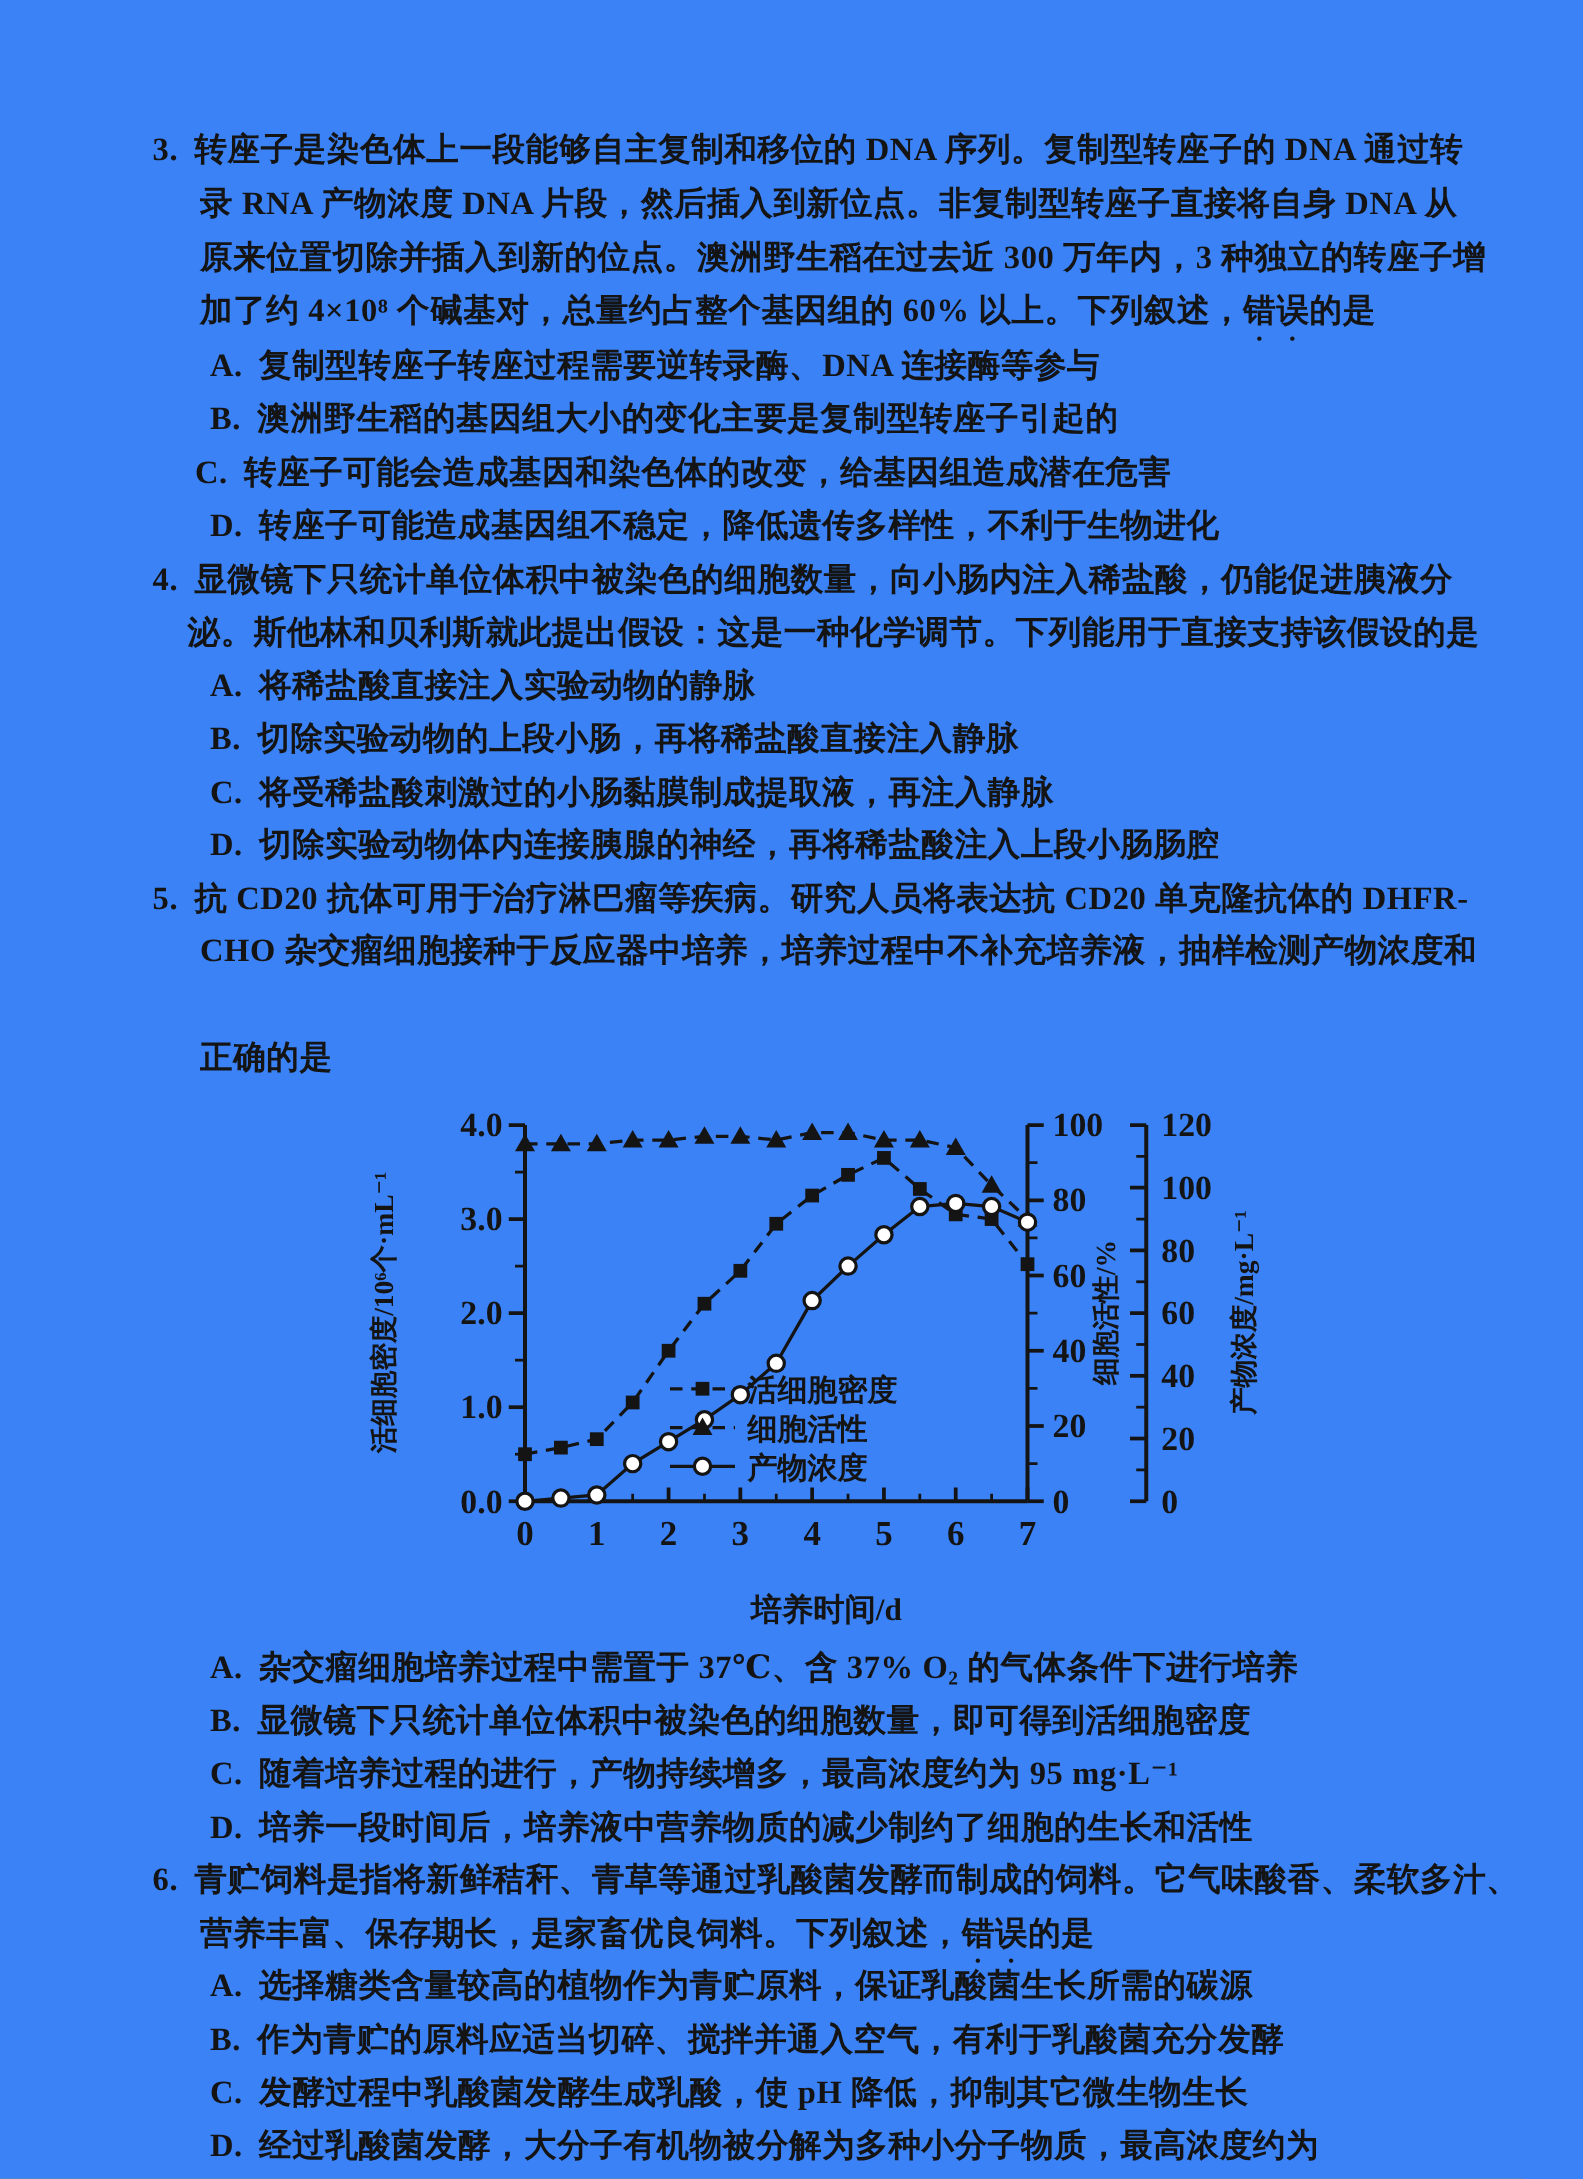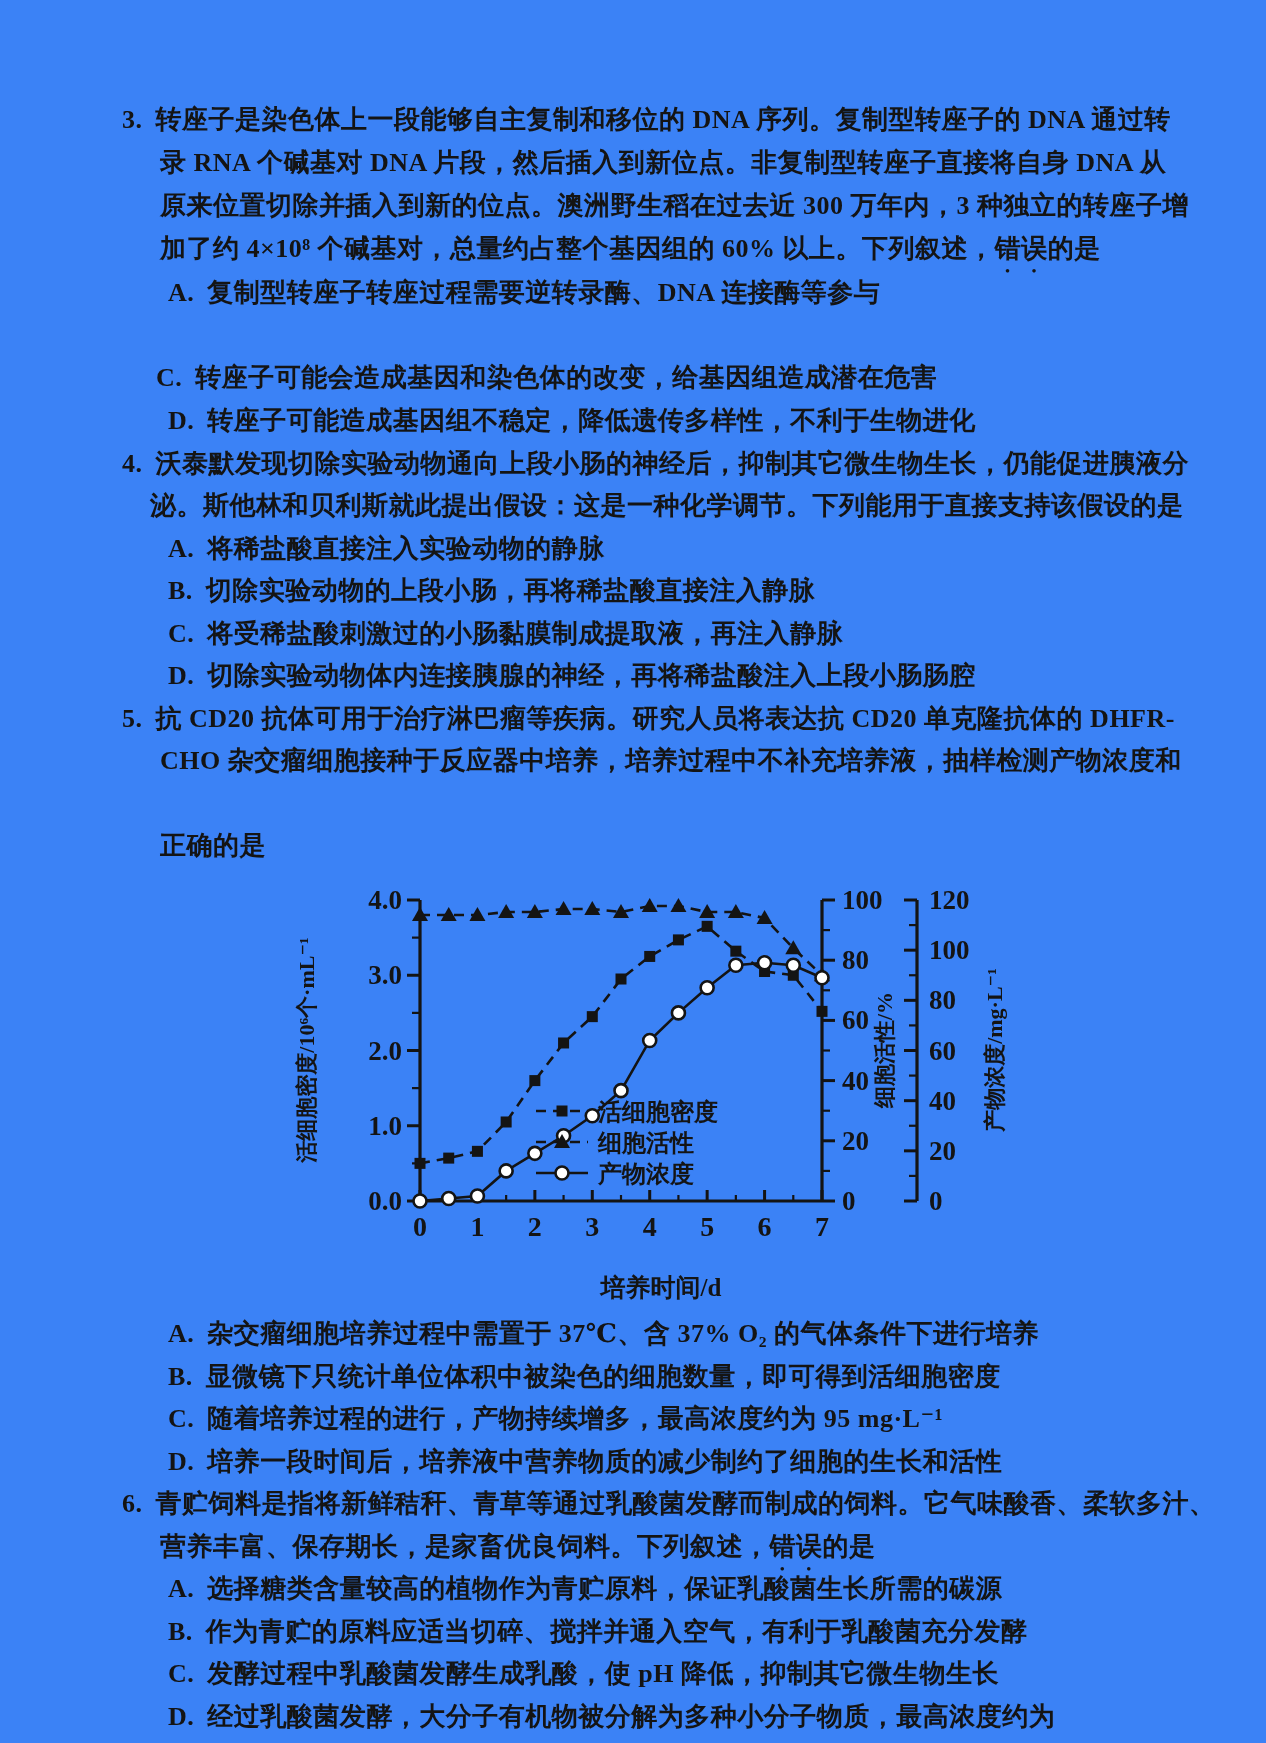--- a/index.html
+++ b/index.html
@@ -41,40 +41,43 @@
 </style>
 </head>
 <body>
 
 <div class="page">
 
   <div class="line" style="left:122px;top:103px">
     <span class="qnum">3.</span><span>转座子是染色体上一段能够自主复制和移位的 DNA 序列。复制型转座子的 DNA 通过转</span><span class="emph"></span><span></span>
   </div>
   <div class="line" style="left:160px;top:146px">
-    <span>录 RNA 个碱基对 DNA 片段，然后插入到新位点。非复制型转座子直接将自身 DNA 从</span><span class="emph"></span><span></span>
+    <span>录 RNA 产物浓度 DNA 片段，然后插入到新位点。非复制型转座子直接将自身 DNA 从</span><span class="emph"></span><span></span>
   </div>
   <div class="line" style="left:160px;top:189px">
     <span>原来位置切除并插入到新的位点。澳洲野生稻在过去近 300 万年内，3 种独立的转座子增</span><span class="emph"></span><span></span>
   </div>
   <div class="line" style="left:160px;top:232px">
     <span>加了约 4×10⁸ 个碱基对，总量约占整个基因组的 60% 以上。下列叙述，</span><span class="emph">错误</span><span>的是</span>
   </div>
   <div class="line" style="left:168px;top:276px">
     <span class="olabel">A.</span><span>复制型转座子转座过程需要逆转录酶、DNA 连接酶等参与</span>
   </div>
+  <div class="line" style="left:168px;top:318px">
+    <span class="olabel">B.</span><span>澳洲野生稻的基因组大小的变化主要是复制型转座子引起的</span>
+  </div>
   <div class="line" style="left:156px;top:361px">
     <span class="olabel">C.</span><span>转座子可能会造成基因和染色体的改变，给基因组造成潜在危害</span>
   </div>
   <div class="line" style="left:168px;top:404px">
     <span class="olabel">D.</span><span>转座子可能造成基因组不稳定，降低遗传多样性，不利于生物进化</span>
   </div>
 
   <div class="line" style="left:122px;top:447px">
-    <span class="qnum">4.</span><span>沃泰默发现切除实验动物通向上段小肠的神经后，抑制其它微生物生长，仍能促进胰液分</span><span class="emph"></span><span></span>
+    <span class="qnum">4.</span><span>显微镜下只统计单位体积中被染色的细胞数量，向小肠内注入稀盐酸，仍能促进胰液分</span><span class="emph"></span><span></span>
   </div>
   <div class="line" style="left:150px;top:489px">
     <span>泌。斯他林和贝利斯就此提出假设：这是一种化学调节。下列能用于直接支持该假设的是</span><span class="emph"></span><span></span>
   </div>
   <div class="line" style="left:168px;top:532px">
     <span class="olabel">A.</span><span>将稀盐酸直接注入实验动物的静脉</span>
   </div>
   <div class="line" style="left:168px;top:574px">
     <span class="olabel">B.</span><span>切除实验动物的上段小肠，再将稀盐酸直接注入静脉</span>
   </div>

